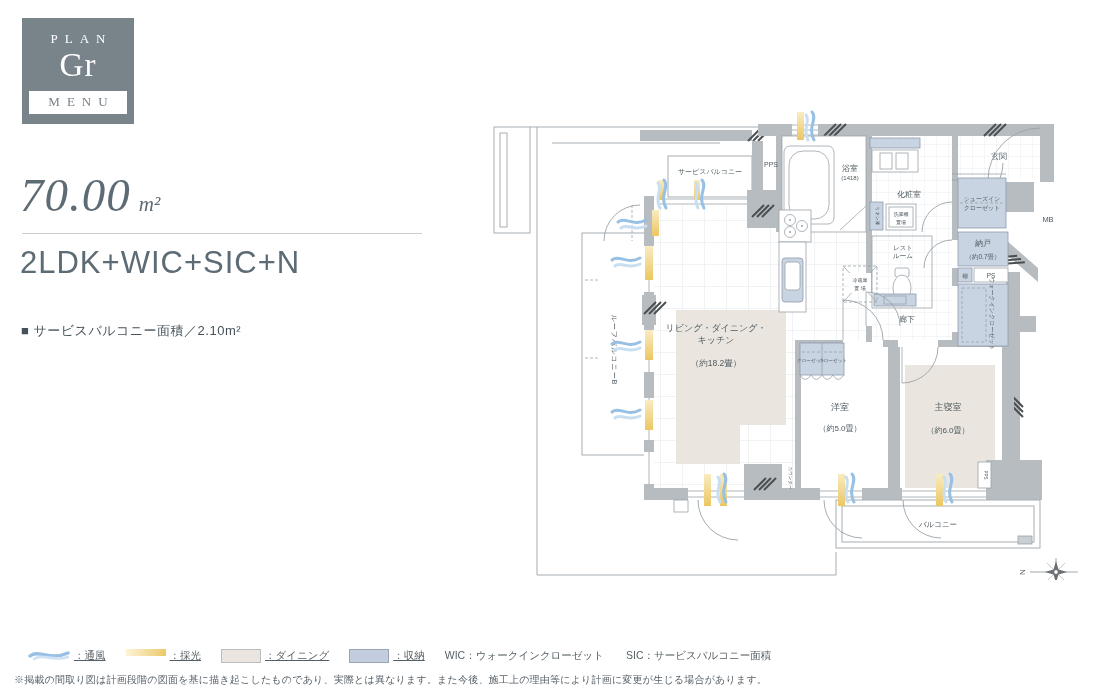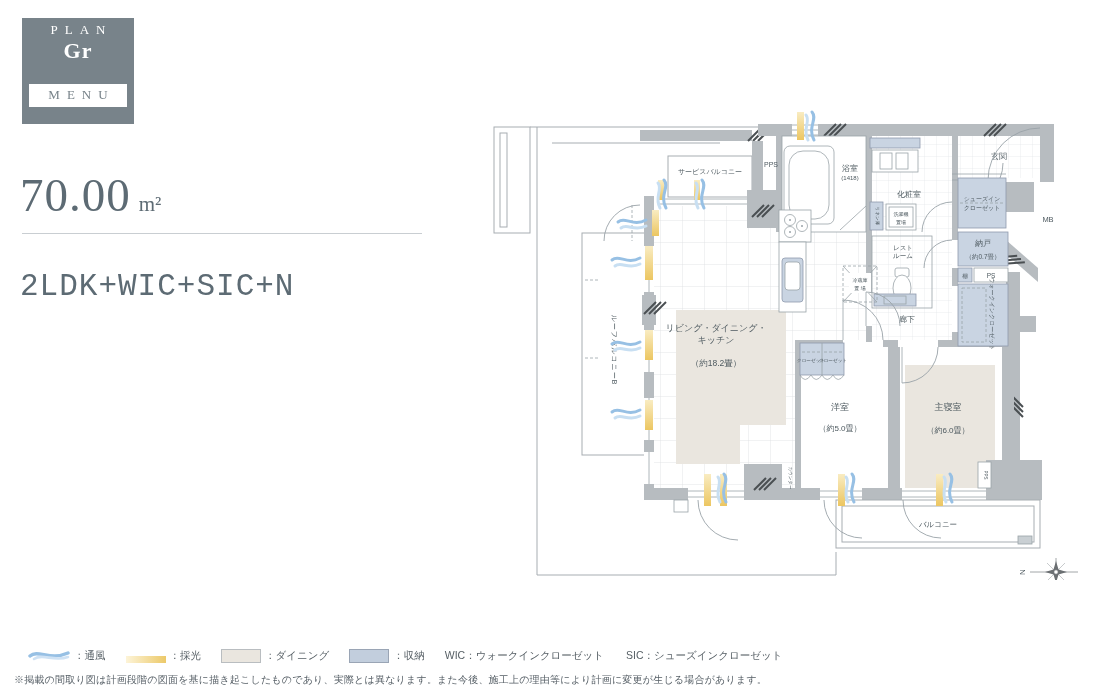--- a/index.html
+++ b/index.html
@@ -7,52 +7,52 @@
     width:1100px;height:700px;position:relative;overflow:hidden;
     background:#ffffff;color:#4c5a63;
     font-family:"Liberation Sans", sans-serif;
   }
   
   .badge{
     position:absolute;left:22px;top:18px;width:112px;height:106px;
     background:#78838a;color:#fff;text-align:center;
     font-family:"Liberation Serif", serif;
   }
-  .badge .plan{margin-top:4px;font-size:13px;letter-spacing:7px;text-indent:7px;}
-  .badge .code{font-size:22px;line-height:1.15;letter-spacing:1px;font-weight:bold;}
+  .badge .plan{margin-top:13px;font-size:13px;letter-spacing:7px;text-indent:7px;}
+  .badge .code{font-size:33px;line-height:1.15;letter-spacing:1px;}
   .badge .menu{
-    position:absolute;left:7px;right:7px;bottom:17px;background:#fff;color:#78838a;
+    position:absolute;left:7px;right:7px;bottom:10px;background:#fff;color:#78838a;
     font-size:13px;letter-spacing:7px;text-indent:7px;padding:3px 0 4px;
   }
   
-  .area-line{position:absolute;left:20px;top:168px;font-family:"Liberation Serif",serif;color:#5d6b74;}
+  .area-line{position:absolute;left:20px;top:168px;font-family:"Liberation Serif",serif;color:#5d6b74;font-style:italic;}
   .area-line .num{font-size:47px;letter-spacing:1px;}
   .area-line .unit{font-size:21px;margin-left:8px;}
   .divider{position:absolute;left:22px;top:233px;width:400px;border-top:1px solid #c9ced2;}
-  .layout-line{position:absolute;left:20px;top:245px;font-family:Liberation Mono, monospace;
-    font-size:31px;color:#5d6b74;letter-spacing:1px;margin-top:24px;}
+  .layout-line{position:absolute;left:20px;top:245px;font-family:Liberation Sans, sans-serif;
+    font-size:31px;color:#5d6b74;letter-spacing:1px;}
   .details{position:absolute;left:21px;top:317px;font-size:13px;color:#45525a;line-height:27px;letter-spacing:.5px;}
   
   .plan-wrap{position:absolute;left:478px;top:108px;width:616px;height:472px;}
   svg text{font-family:"Liberation Sans",sans-serif;fill:#4e5a60;}
   .thin{stroke:#a7adb2;stroke-width:1;fill:none;}
   .vthin{stroke:#9aa3a8;stroke-width:.8;fill:none;}
   .wall{fill:#b7bcc0;}
   .blue{fill:#c9d4e2;stroke:#8f9aad;stroke-width:.8;}
   .beige{fill:#eae6df;}
   .white{fill:#ffffff;}
   .hatch{stroke:#4a4f52;stroke-width:2;}
   .arc{stroke:#9aa3a8;stroke-width:.9;fill:none;}
   .dash{stroke:#9aa3a8;stroke-width:.8;fill:none;stroke-dasharray:3 2;}
   .w1{stroke:#97c0e4;stroke-width:3;fill:none;stroke-linecap:round;}
   .w2{stroke:#c8dff2;stroke-width:3;fill:none;stroke-linecap:round;}
   
   .legend{position:absolute;left:28px;top:649px;display:flex;align-items:center;
     font-size:10.5px;color:#555e64;white-space:nowrap;}
-  .legend .item{display:flex;align-items:flex-end;margin-right:20px;}
+  .legend .item{display:flex;align-items:flex-start;margin-right:20px;text-decoration:underline;}
   .legend .sym{margin-right:4px;display:inline-block;}
   .sym-sun{width:40px;height:7px;background:linear-gradient(90deg,#fdf4d8,#ecc969);}
   .sym-heat{width:38px;height:12px;background:#eae6df;border:1px solid #b9bdc0;}
   .sym-sto{width:38px;height:12px;background:#c2cedd;border:1px solid #9aa5b5;}
   .legend .note{margin-right:22px;}
   .disclaimer{position:absolute;left:14px;top:673px;font-size:10px;color:#565f66;letter-spacing:.2px;}
 </style>
 </head>
 <body>
 
@@ -61,20 +61,21 @@
   <div class="code">Gr</div>
   <div class="menu">MENU</div>
 </div>
 
 <div class="area-line">
   <span class="num">70.00</span><span class="unit">m²</span>
 </div>
 <div class="divider"></div>
 <div class="layout-line">2LDK+WIC+SIC+N</div>
 <div class="details">
+  <div>■ サービスバルコニー面積／2.10m²</div>
 </div>
 
 <div class="plan-wrap">
 <svg width="616" height="472" viewBox="478 108 616 472" xmlns="http://www.w3.org/2000/svg">
   <defs>
     <pattern id="g22" width="22" height="22" patternUnits="userSpaceOnUse">
       <path d="M22,0 H0 V22" fill="none" stroke="#dcdfe2" stroke-width="0.8"></path>
     </pattern>
     <pattern id="g12" width="12" height="12" patternUnits="userSpaceOnUse">
       <path d="M12,0 H0 V12" fill="none" stroke="#e1e4e7" stroke-width="0.7"></path>
@@ -382,16 +383,16 @@
   </span>
   <span class="item">
     <span class="sym sym-heat"></span>
     <span>：ダイニング</span>
   </span>
   <span class="item">
     <span class="sym sym-sto"></span>
     <span>：収納</span>
   </span>
   <span class="note">WIC：ウォークインクローゼット</span>
-  <span class="note">SIC：シューズインクローゼット</span>
+  <span class="note">SIC：サービスバルコニー面積</span>
 </div>
 
 <div class="disclaimer">※掲載の間取り図は計画段階の図面を基に描き起こしたものであり、実際とは異なります。また今後、施工上の理由等により計画に変更が生じる場合があります。</div>
 
 </body></html>

